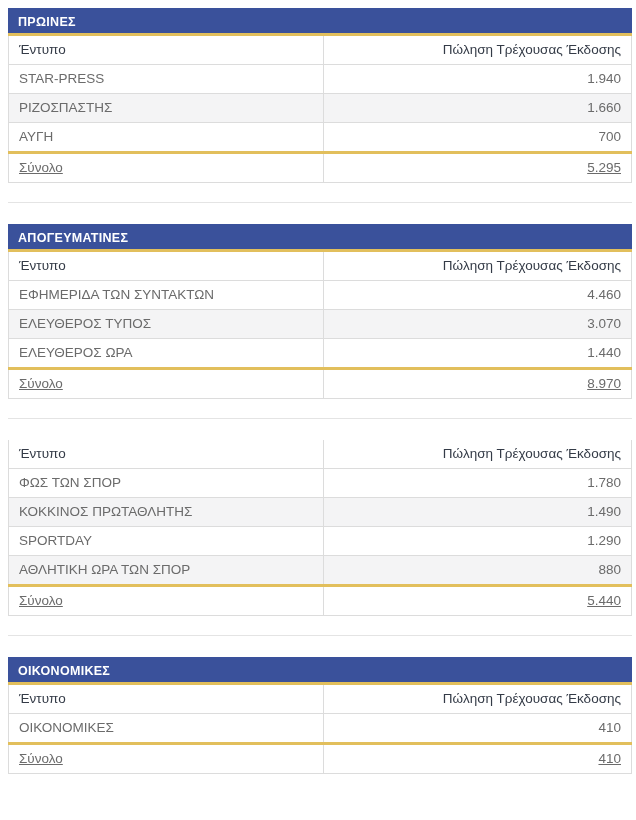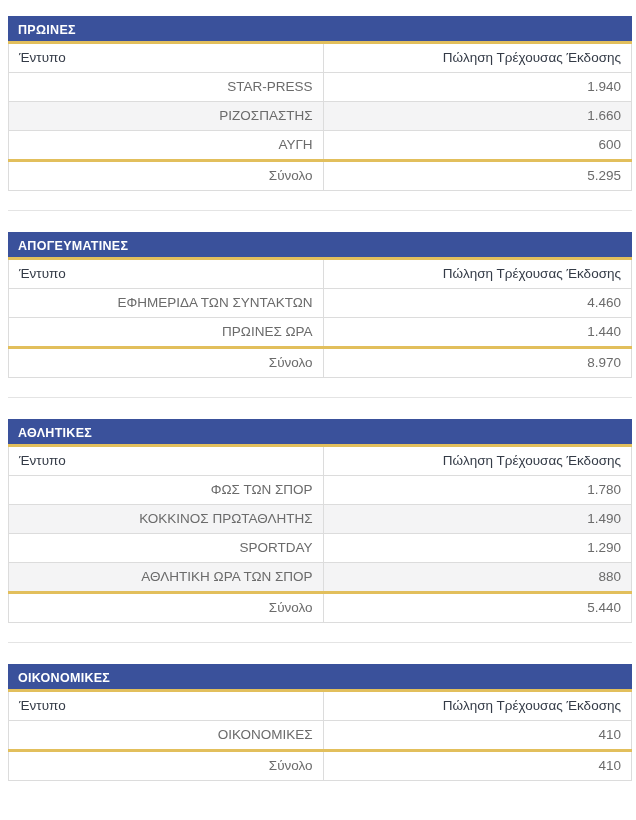--- a/index.html
+++ b/index.html
@@ -13,51 +13,52 @@
     --page-bg:#ffffff;
     --divider:#e4e4e4;
   }
   html,body{margin:0;padding:0;}
   body{
     width:636px;min-height:820px;background:var(--page-bg);
     font-family:"Liberation Sans","DejaVu Sans",sans-serif;
     box-sizing:border-box;
   }
   .wrap{padding:8px 4px 12px 8px;}
-  .block{width:100%;margin-top:8px;}
+  .block{width:100%;}
   .ttl{
     background:var(--header-bg);color:var(--title-text);
     font-size:12.5px;font-weight:bold;letter-spacing:.3px;
     height:28px;line-height:28px;padding:0 10px;
     border-bottom:3px solid var(--accent-gold);
     box-sizing:border-box;
   }
   table{
     width:100%;border-collapse:collapse;table-layout:fixed;
     border-left:1px solid var(--border);
     border-right:1px solid var(--border);
     border-bottom:1px solid var(--border);
   }
   th,td{
     font-size:13.5px;line-height:14px;padding:7px 10px;
-    overflow:hidden;white-space:nowrap;box-sizing:border-box;text-align:right;
+    overflow:hidden;white-space:nowrap;box-sizing:border-box;
   }
   th{
     color:var(--col-header-text);font-weight:400;text-align:left;
     border-bottom:1px solid var(--border);
   }
   th.h-name{width:50.5%;}
   th.h-value,td.c-val,td.t-value{
     text-align:right;border-left:1px solid var(--border);
   }
   td{color:var(--cell-text);border-bottom:1px solid var(--border);}
   tr.stripe td{background:var(--stripe);}
   tfoot td{
     border-top:3px solid var(--accent-gold);
     border-bottom:1px solid var(--border);
+    text-decoration:underline;
   }
   hr.divider{
     border:none;border-top:1px solid var(--divider);
     margin:19px 0 21px 0;
   }
 </style>
 </head>
 <body>
 
 <div class="wrap">
@@ -75,21 +76,21 @@
             <tr>
               <td class="c-name">STAR-PRESS</td>
               <td class="c-val">1.940</td>
             </tr>
             <tr class="stripe">
               <td class="c-name">ΡΙΖΟΣΠΑΣΤΗΣ</td>
               <td class="c-val">1.660</td>
             </tr>
             <tr>
               <td class="c-name">ΑΥΓΗ</td>
-              <td class="c-val">600</td>
+              <td class="c-val">700</td>
             </tr>
           </tbody>
       <tfoot>
         <tr>
           <td class="t-label">Σύνολο</td>
           <td class="t-value">5.295</td>
         </tr>
       </tfoot>
     </table>
   </section>
@@ -101,36 +102,39 @@
         <tr>
           <th class="h-name">Έντυπο</th>
           <th class="h-value">Πώληση Τρέχουσας Έκδοσης</th>
         </tr>
       </thead>
       <tbody>
             <tr>
               <td class="c-name">ΕΦΗΜΕΡΙΔΑ ΤΩΝ ΣΥΝΤΑΚΤΩΝ</td>
               <td class="c-val">4.460</td>
             </tr>
+            <tr class="stripe">
+              <td class="c-name">ΕΛΕΥΘΕΡΟΣ ΤΥΠΟΣ</td>
+              <td class="c-val">3.070</td>
+            </tr>
             <tr>
-              <td class="c-name">ΠΡΩΙΝΕΣ ΩΡΑ</td>
+              <td class="c-name">ΕΛΕΥΘΕΡΟΣ ΩΡΑ</td>
               <td class="c-val">1.440</td>
             </tr>
           </tbody>
       <tfoot>
         <tr>
           <td class="t-label">Σύνολο</td>
           <td class="t-value">8.970</td>
         </tr>
       </tfoot>
     </table>
   </section>
 <hr class="divider">
   <section class="block">
-    <div class="ttl">ΑΘΛΗΤΙΚΕΣ</div>
     <table>
       <thead>
         <tr>
           <th class="h-name">Έντυπο</th>
           <th class="h-value">Πώληση Τρέχουσας Έκδοσης</th>
         </tr>
       </thead>
       <tbody>
             <tr>
               <td class="c-name">ΦΩΣ ΤΩΝ ΣΠΟΡ</td>

